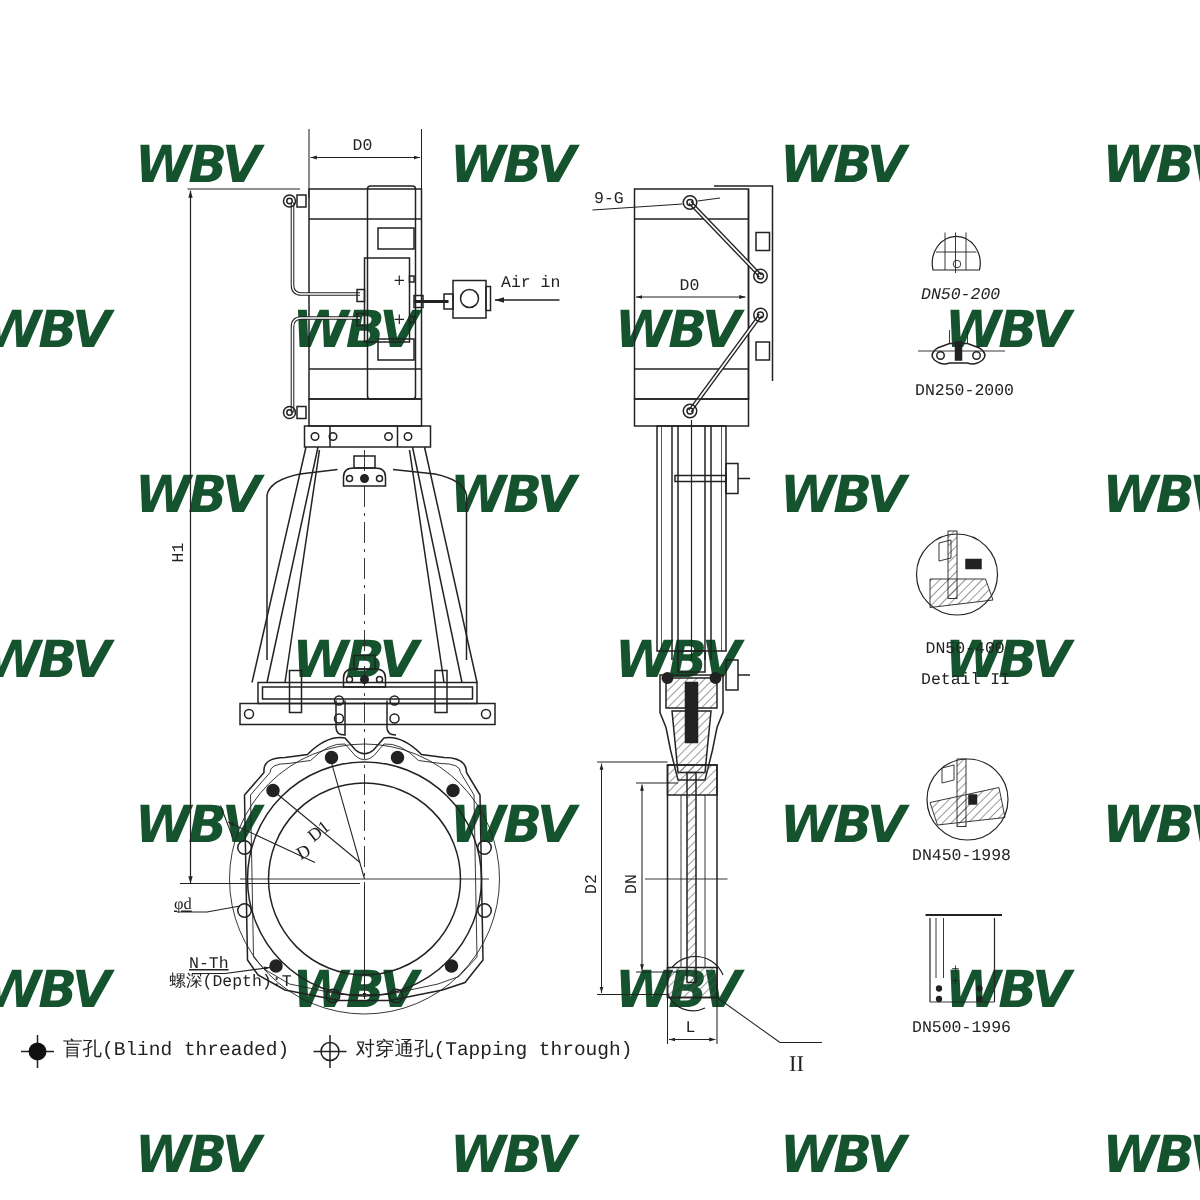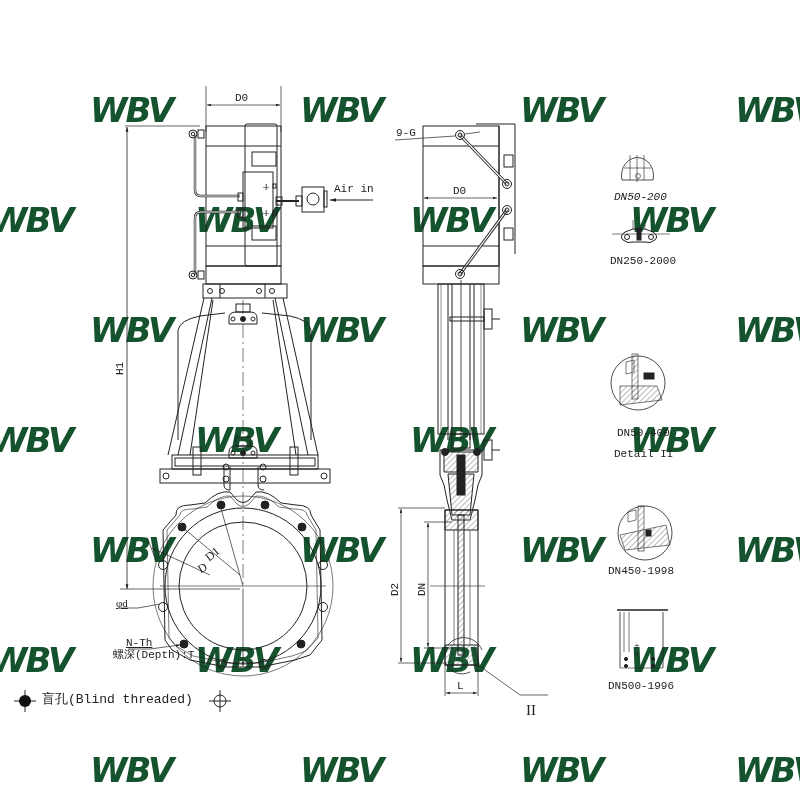--- a/index.html
+++ b/index.html
@@ -341,13 +341,14 @@
     <circle cx="13" cy="11" r="6" fill="#111"></circle>
   </svg>
   <span>盲孔(Blind threaded)</span>
 </div>
 <div class="legend" style="left:207px;">
   <svg width="26" height="22" viewBox="0 0 26 22">
     <line x1="2" y1="11" x2="24" y2="11" stroke="#222" stroke-width="1"></line>
     <line x1="13" y1="0" x2="13" y2="22" stroke="#222" stroke-width="1"></line>
     <circle cx="13" cy="11" r="6" fill="none" stroke="#222" stroke-width="1"></circle>
   </svg>
+  <span>对穿通孔(Tapping through)</span>
 </div>
 
 </body></html>

